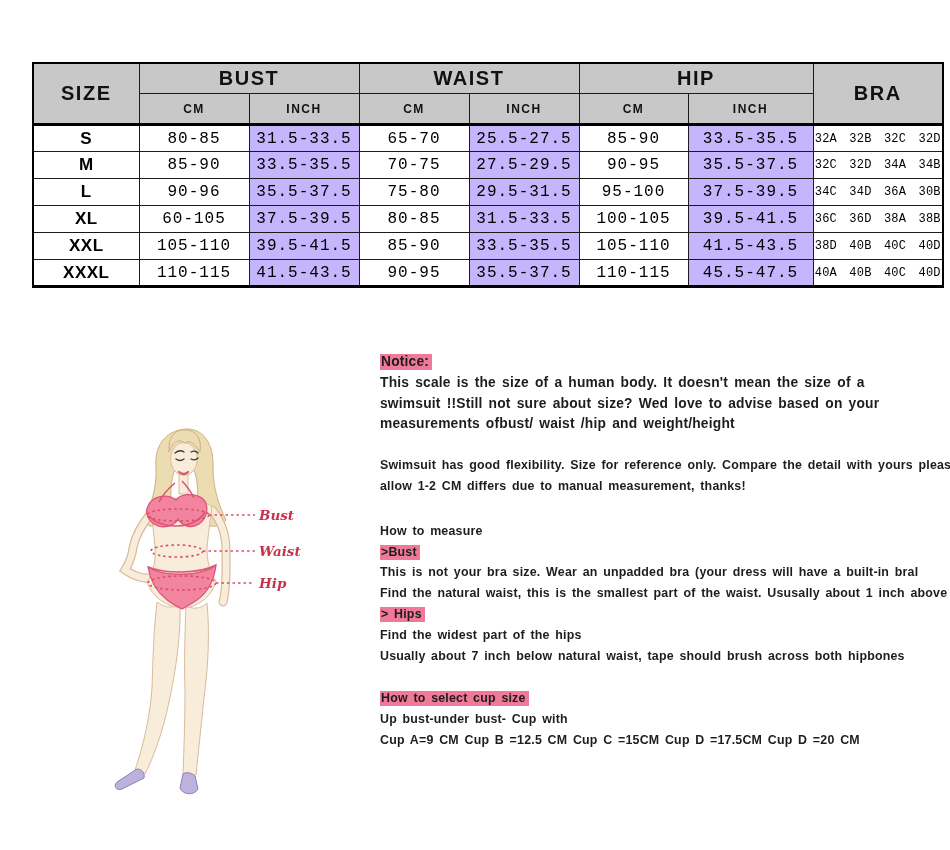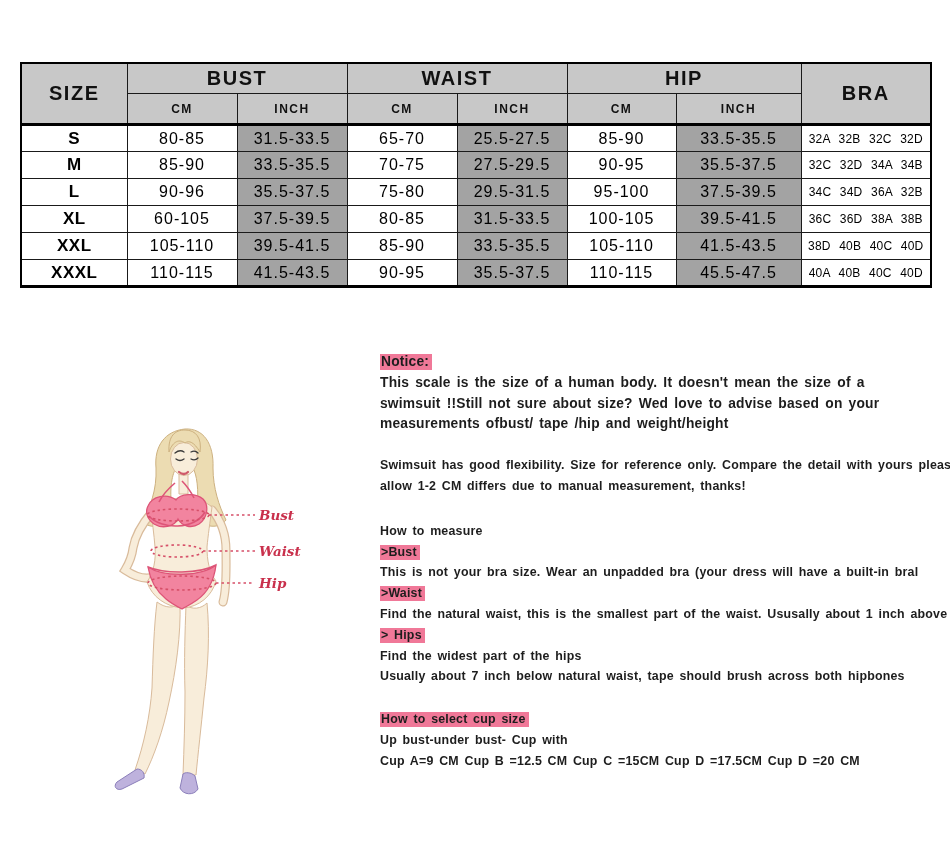--- a/index.html
+++ b/index.html
@@ -3,47 +3,47 @@
 <meta charset="utf-8">
 <style>
   html,body { margin:0; padding:0; background:#fff; }
   #page {
     position:relative; width:950px; height:850px; background:#ffffff;
     overflow:hidden; font-family:"Liberation Sans", sans-serif;
   }
 
   
   #size-table {
-    position:absolute; left:20px; top:62px; width:910px;
+    position:absolute; left:32px; top:62px; width:910px;
     border-collapse:collapse; table-layout:fixed;
     border:2px solid #000; border-bottom-width:3px;
   }
   #size-table th, #size-table td {
     border:1px solid #1a1a1a; text-align:center; vertical-align:middle;
     padding:0; overflow:hidden; white-space:nowrap;
   }
   #size-table thead th {
     background:#c8c8c8; color:#111;
     font-weight:600; font-size:20px; letter-spacing:1.5px; height:29px;
   }
   #size-table thead tr.units th { font-size:12px; height:29px; }
   #size-table thead tr.units th,
   #size-table thead th.span2 { border-bottom:3px solid #000; }
   #size-table tbody tr { height:27px; }
   #size-table tbody td {
-    font-family:Liberation Sans, sans-serif; font-size:16px;
+    font-family:Liberation Mono, monospace; font-size:16px;
     color:#000; letter-spacing:1px; background:#fff;
   }
   #size-table tbody td.cell-size {
     font-family:"Liberation Sans", sans-serif; font-weight:700;
     font-size:17px; letter-spacing:.5px;
   }
-  #size-table tbody td.cell-inch { background:#a3a3a3; }
+  #size-table tbody td.cell-inch { background:#c4b5fd; }
   #size-table tbody td.cell-bra {
-    font-family:Liberation Sans, sans-serif; font-size:12px;
+    font-family:Liberation Mono, monospace; font-size:12px;
     letter-spacing:.2px; word-spacing:5px;
   }
 
   
   #instructions {
     position:absolute; left:380px; top:352px; width:555px;
     color:#1d1d1d; font-weight:700;
   }
   #instructions .ln { white-space:nowrap; letter-spacing:.2px; word-spacing:2px; }
   #instructions .t14, #instructions .h14 { font-size:13.8px; line-height:20.8px; }
@@ -124,21 +124,21 @@
           <td class="cell-bra">32C 32D 34A 34B</td>
         </tr>
         <tr>
           <td class="cell-size">L</td>
           <td class="cell-cm">90-96</td>
           <td class="cell-inch">35.5-37.5</td>
           <td class="cell-cm">75-80</td>
           <td class="cell-inch">29.5-31.5</td>
           <td class="cell-cm">95-100</td>
           <td class="cell-inch">37.5-39.5</td>
-          <td class="cell-bra">34C 34D 36A 32B</td>
+          <td class="cell-bra">34C 34D 36A 30B</td>
         </tr>
         <tr>
           <td class="cell-size">XL</td>
           <td class="cell-cm">60-105</td>
           <td class="cell-inch">37.5-39.5</td>
           <td class="cell-cm">80-85</td>
           <td class="cell-inch">31.5-33.5</td>
           <td class="cell-cm">100-105</td>
           <td class="cell-inch">39.5-41.5</td>
           <td class="cell-bra">36C 36D 38A 38B</td>
@@ -215,29 +215,28 @@
       <text class="fig-label" x="164" y="94">Bust</text>
       <text class="fig-label" x="164" y="130">Waist</text>
       <text class="fig-label" x="164" y="162">Hip</text>
     </svg>
   </div>
 
   <div id="instructions">
       <div class="ln h14"><span class="hl">Notice:</span></div>
       <div class="ln t14">This scale is the size of a human body. It doesn't mean the size of a</div>
       <div class="ln t14">swimsuit !!Still not sure about size? Wed love to advise based on your</div>
-      <div class="ln t14">measurements ofbust/ tape /hip and weight/height</div>
+      <div class="ln t14">measurements ofbust/ waist /hip and weight/height</div>
       <div class="ln gap-a"></div>
       <div class="ln t">Swimsuit has good flexibility. Size for reference only. Compare the detail with yours please</div>
       <div class="ln t">allow 1-2 CM differs due to manual measurement, thanks!</div>
       <div class="ln gap-b"></div>
       <div class="ln t">How to measure</div>
       <div class="ln h"><span class="hl">&gt;Bust</span></div>
       <div class="ln t">This is not your bra size. Wear an unpadded bra (your dress will have a built-in bral</div>
-      <div class="ln h"><span class="hl">&gt;Waist</span></div>
       <div class="ln t">Find the natural waist, this is the smallest part of the waist. Ususally about 1 inch above</div>
       <div class="ln h"><span class="hl">&gt; Hips</span></div>
       <div class="ln t">Find the widest part of the hips</div>
       <div class="ln t">Usually about 7 inch below natural waist, tape should brush across both hipbones</div>
       <div class="ln gap-c"></div>
       <div class="ln h"><span class="hl">How to select cup size</span></div>
       <div class="ln t">Up bust-under bust- Cup with</div>
       <div class="ln t">Cup A=9 CM Cup B =12.5 CM Cup C =15CM Cup D =17.5CM Cup D =20 CM</div>
     </div>
 

